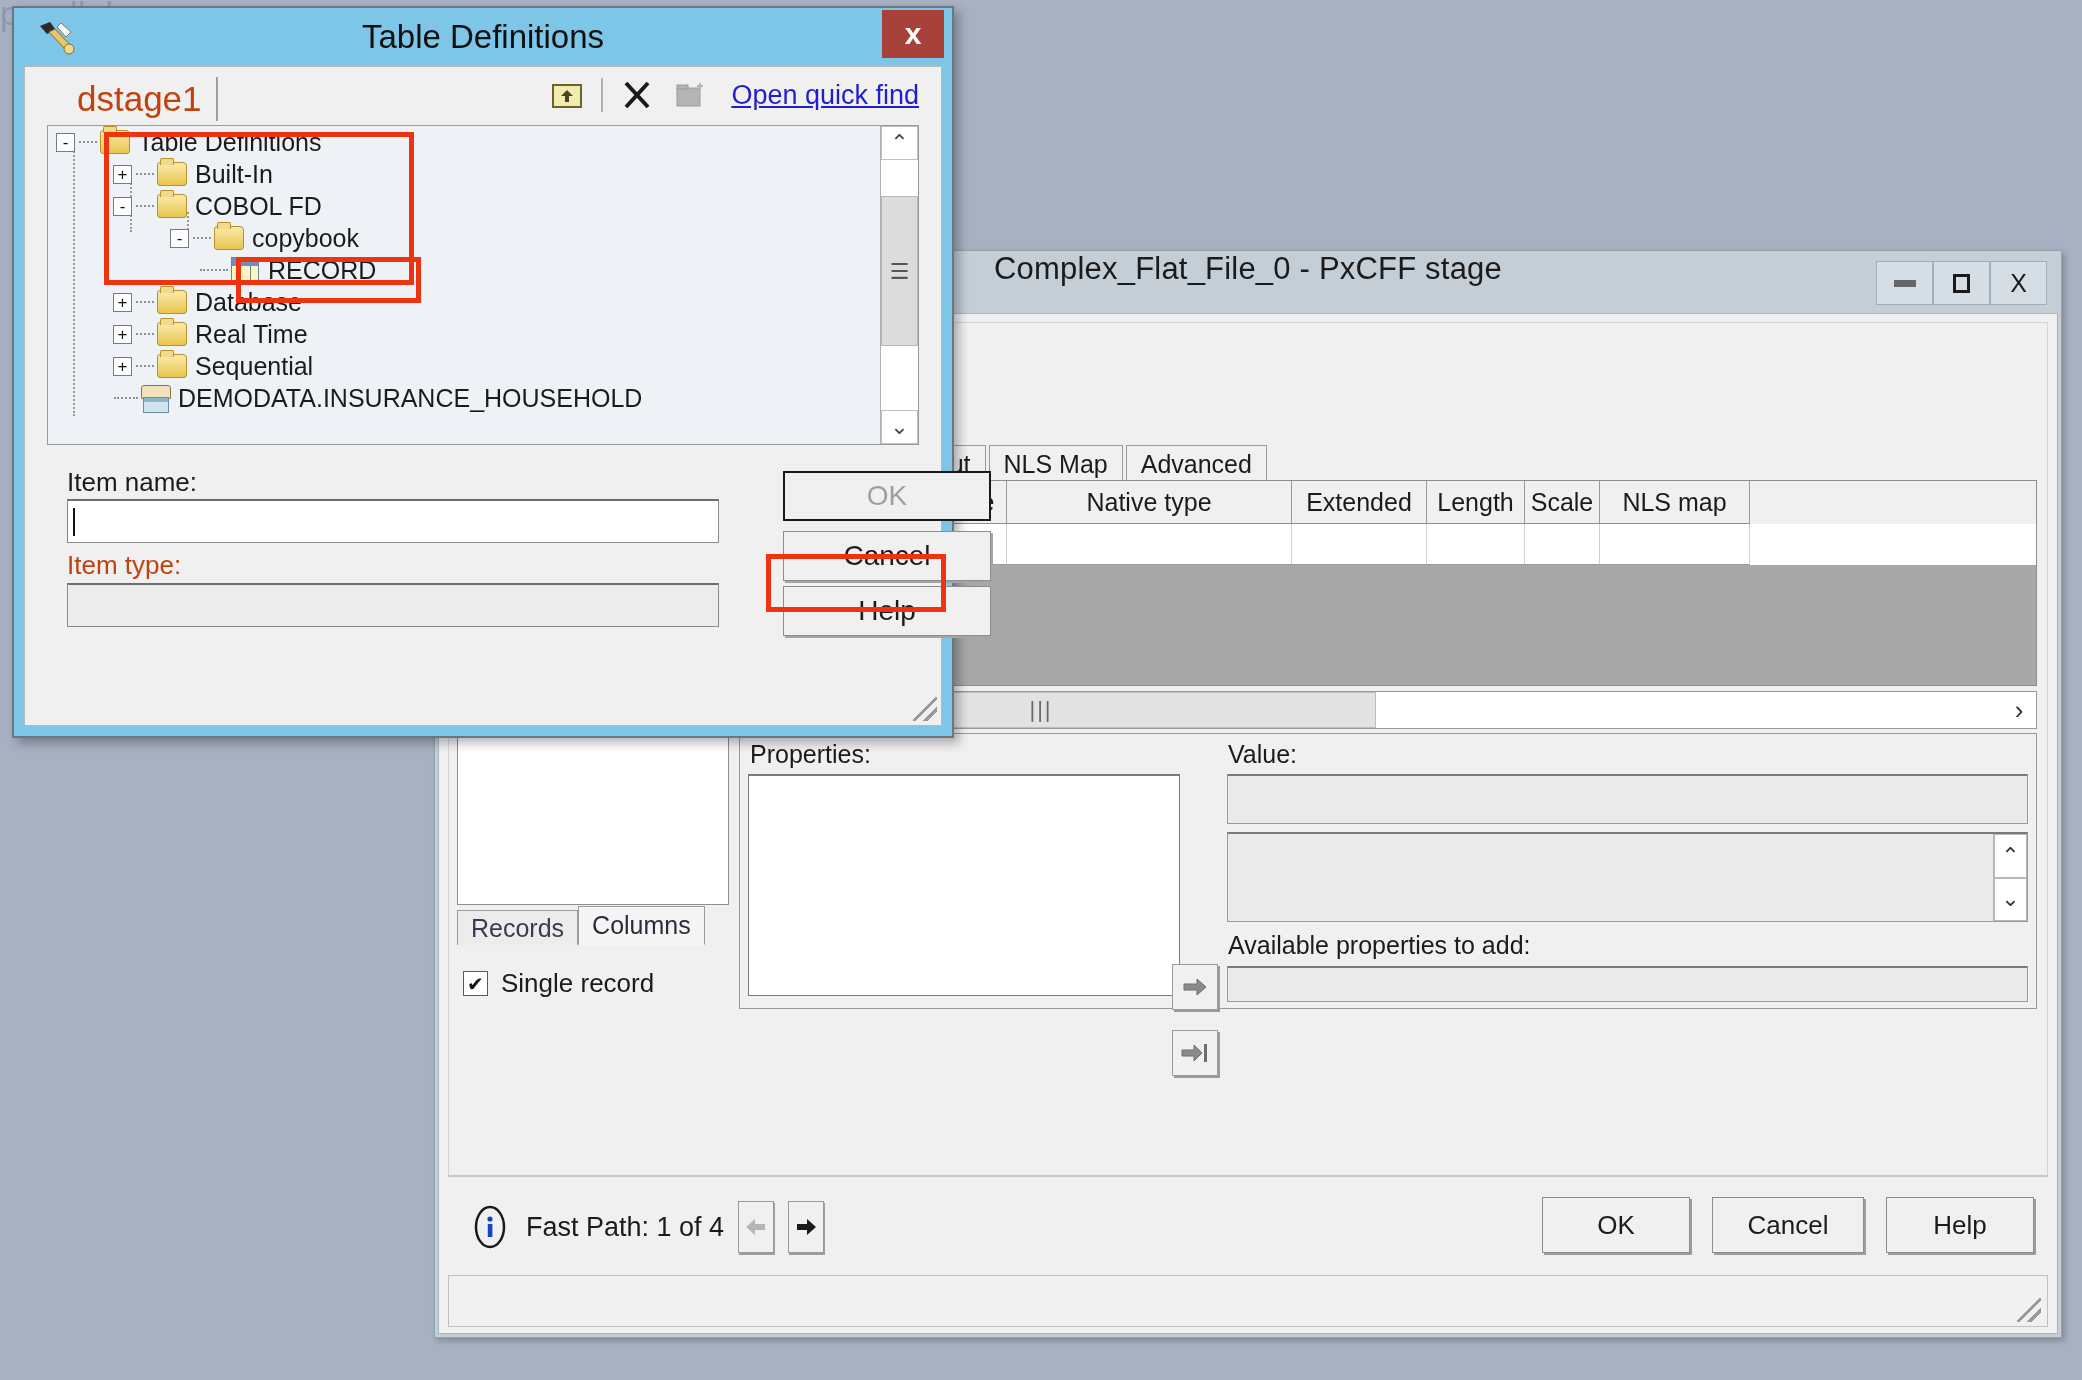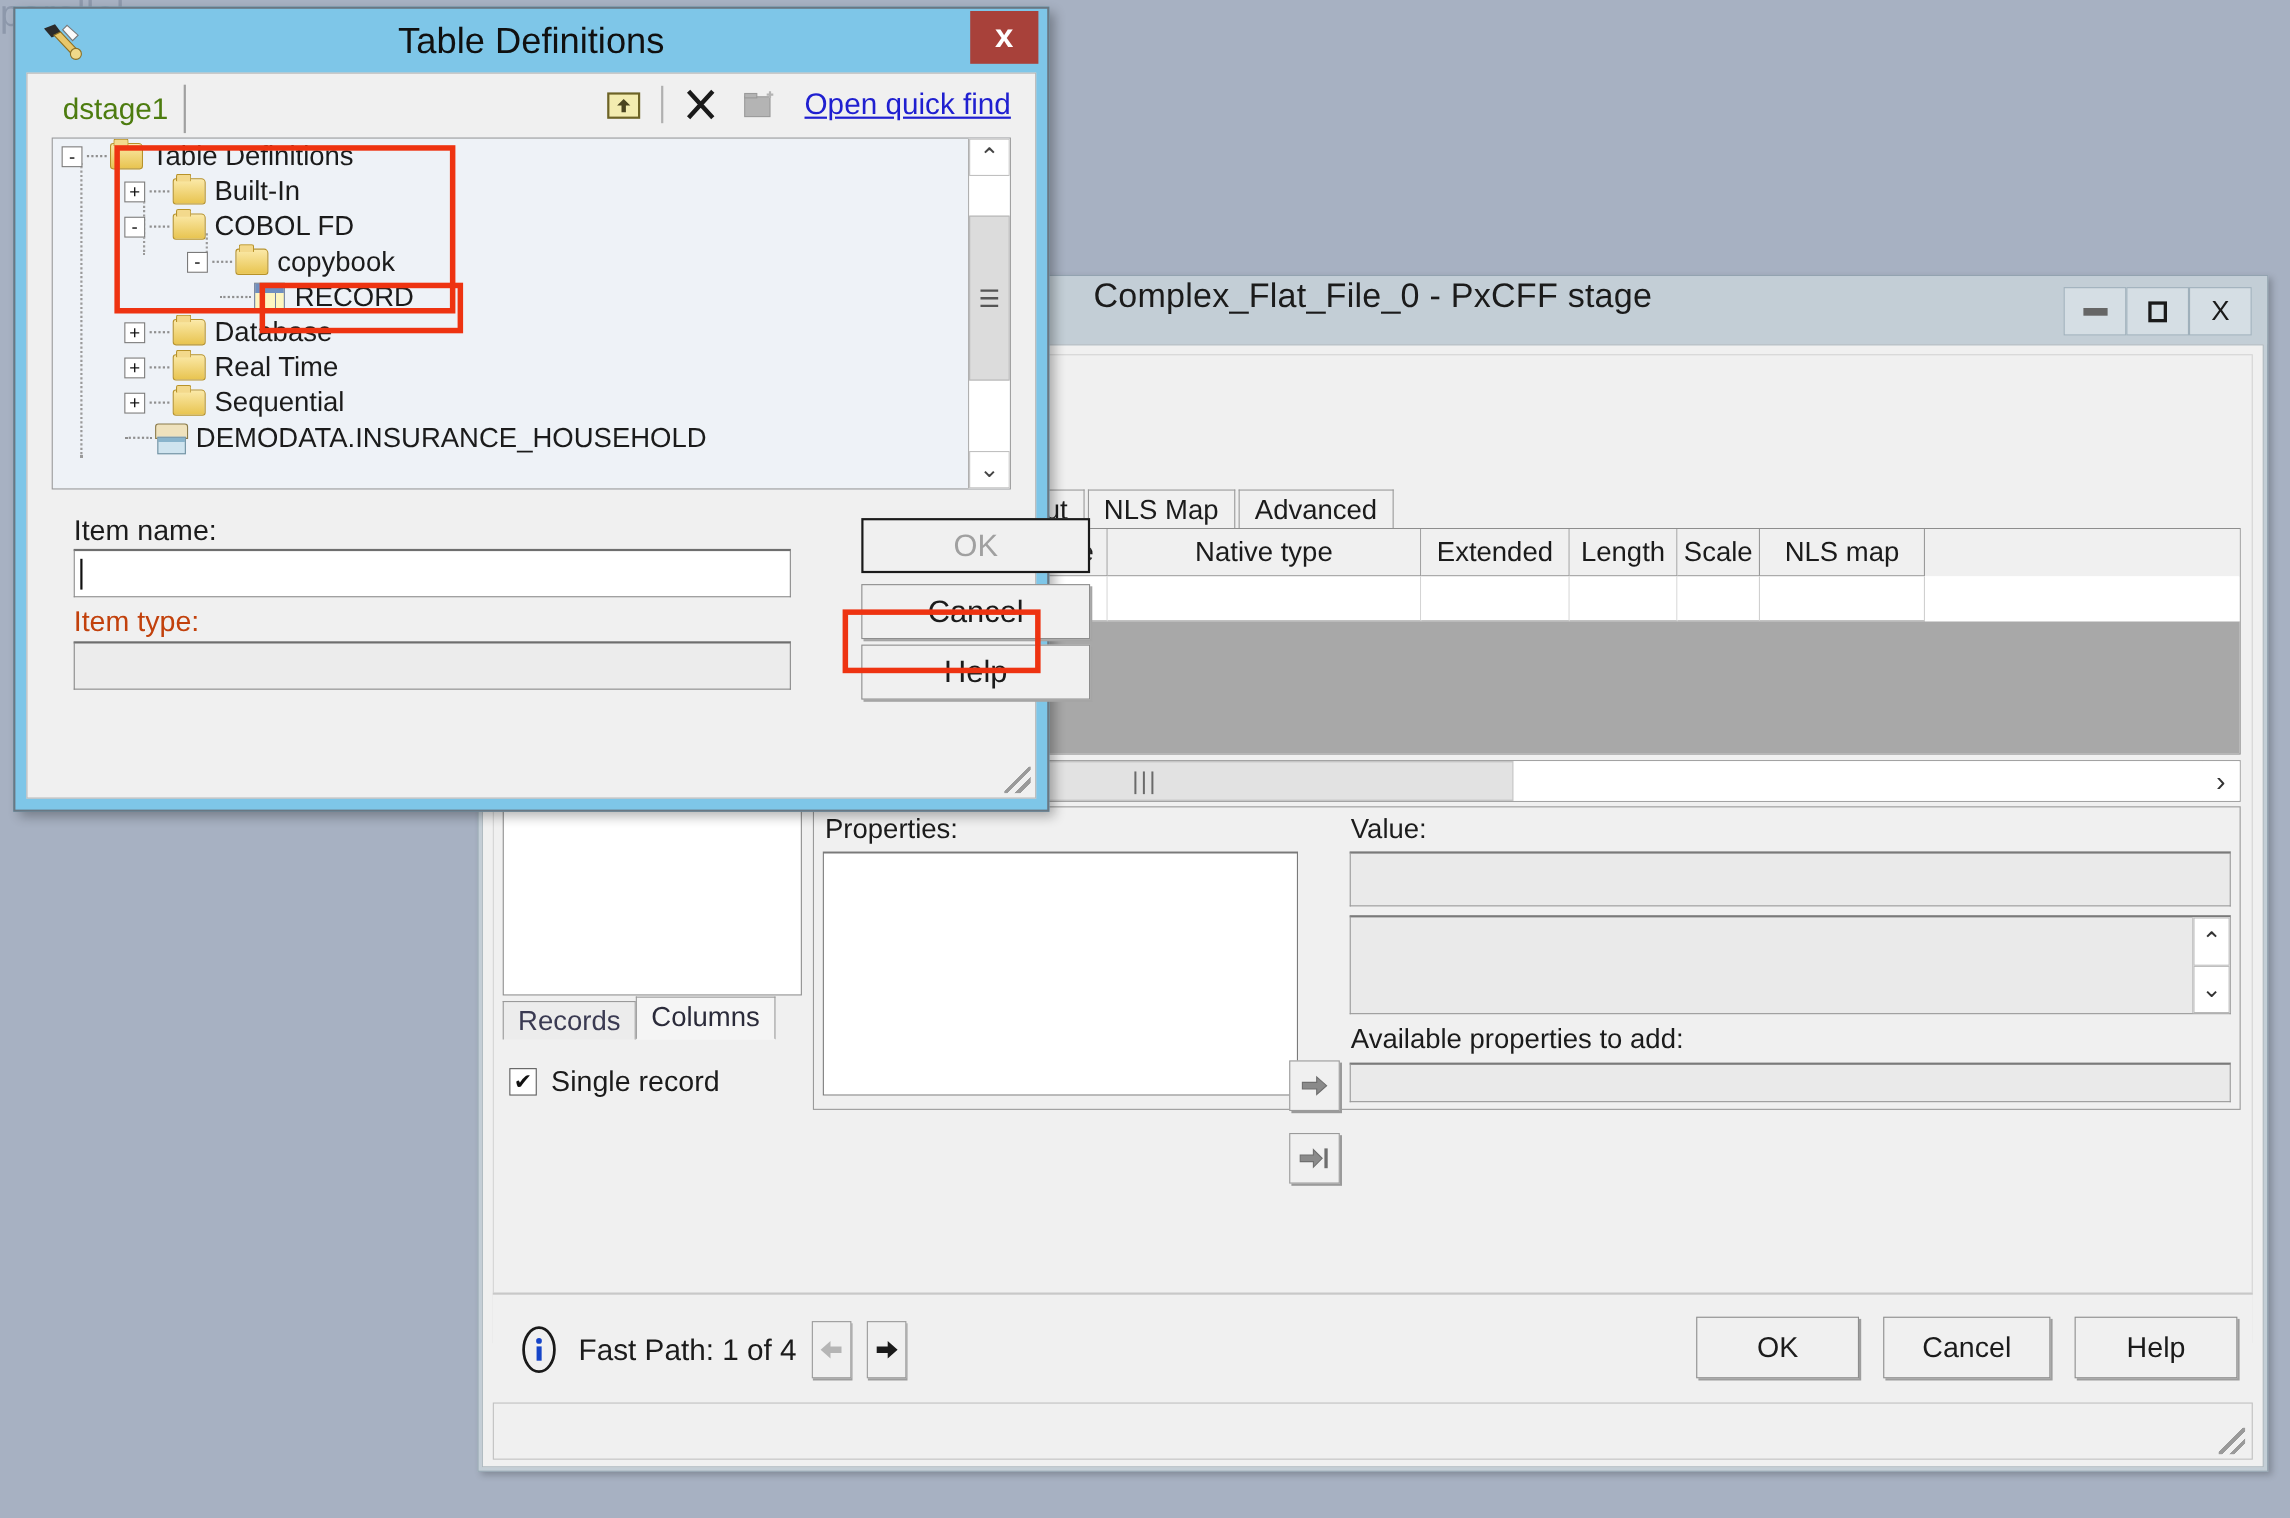--- a/index.html
+++ b/index.html
@@ -222,22 +222,22 @@
     position:absolute; right:8px; top:2px; width:62px; height:48px;
     background:#a8413a; color:#fff; font-size:30px; font-weight:bold;
     display:flex; align-items:center; justify-content:center;
   }
   #td-body {
     position:absolute; left:10px; top:58px; right:10px; bottom:10px;
     background:#f0f0f0; border:1px solid #b8b8b8;
   }
   #td-tabrow { position:absolute; left:10px; top:6px; right:10px; height:48px; }
   #dstage-tab {
-    position:absolute; left:8px; top:4px; height:44px; padding:0 14px;
-    font-size:27px; color:#4d7c0f;
+    position:absolute; left:28px; top:4px; height:44px; padding:0 14px;
+    font-size:35px; color:#c2410c;
     border-right:2px solid #a0a0a0;
     display:flex; align-items:center;
   }
   #td-toolicons {
     position:absolute; right:12px; top:2px; display:flex; align-items:center; gap:14px;
   }
   .ticon { width:40px; height:40px; display:flex; align-items:center; justify-content:center; }
   .tsep { width:2px; height:34px; background:#b0b0b0; }
   #quickfind {
     font-size:27px; color:#1f1fd0; text-decoration:underline; margin-left:6px;

